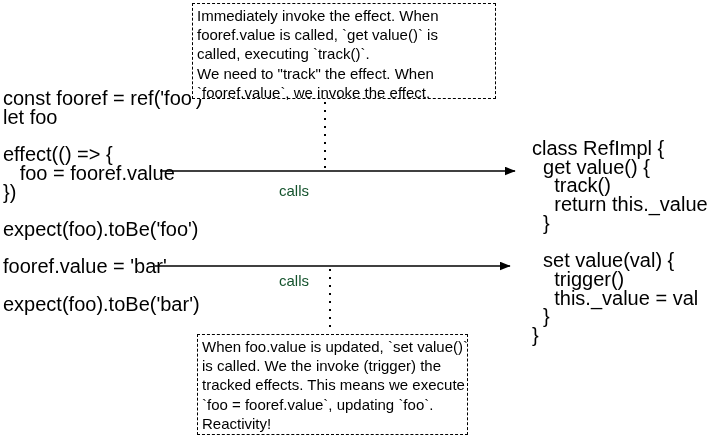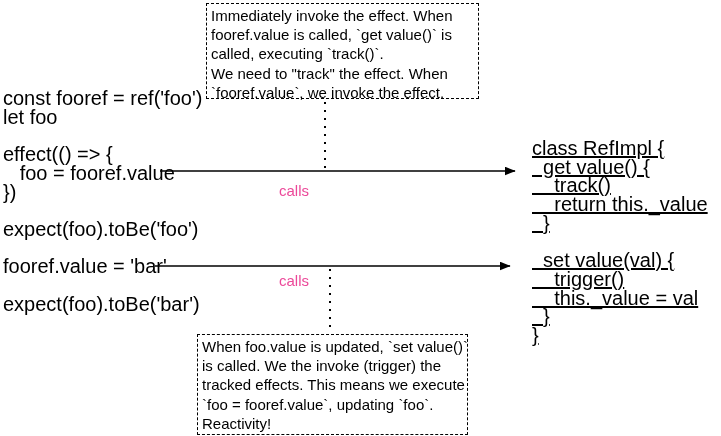--- a/index.html
+++ b/index.html
@@ -19,28 +19,28 @@
   .code-block {
     position: absolute;
     margin: 0;
     font-family: "Liberation Sans", "DejaVu Sans", sans-serif;
     font-size: 20px;
     line-height: 18.7px;
     white-space: pre;
     color: #000000;
   }
   .code-left  { left: 3px;   top: 89px;  }
-  .code-right { left: 532px; top: 139px; text-decoration: underline; }
+  .code-right { left: 532px; top: 139px; }
   .note-box {
     position: absolute;
     border: 1px dashed #000000;
     background: #ffffff;
     box-sizing: border-box;
   }
-  .note-top    { left: 206px; top: 3px;   width: 273px; height: 96px;  }
+  .note-top    { left: 192px; top: 3px;   width: 304px; height: 96px;  }
   .note-bottom { left: 197px; top: 334px; width: 271px; height: 101px; }
   .note-text {
     position: absolute;
     left: 4px;
     top: 2px;
     font-size: 15px;
     line-height: 19.2px;
     white-space: pre;
     color: #000000;
   }
@@ -54,21 +54,21 @@
   .arrow-layer {
     position: absolute;
     left: 0;
     top: 0;
     pointer-events: none;
   }
   .calls-label {
     position: absolute;
     font-size: 15px;
     line-height: 15px;
-    color: #ec4899;
+    color: #14532d;
   }
   .calls-1 { left: 279px; top: 183px; }
   .calls-2 { left: 279px; top: 273px; }
 </style>
 </head>
 <body>
 
 <div class="canvas">
 
   <div class="code-block code-left">const fooref = ref('foo')

